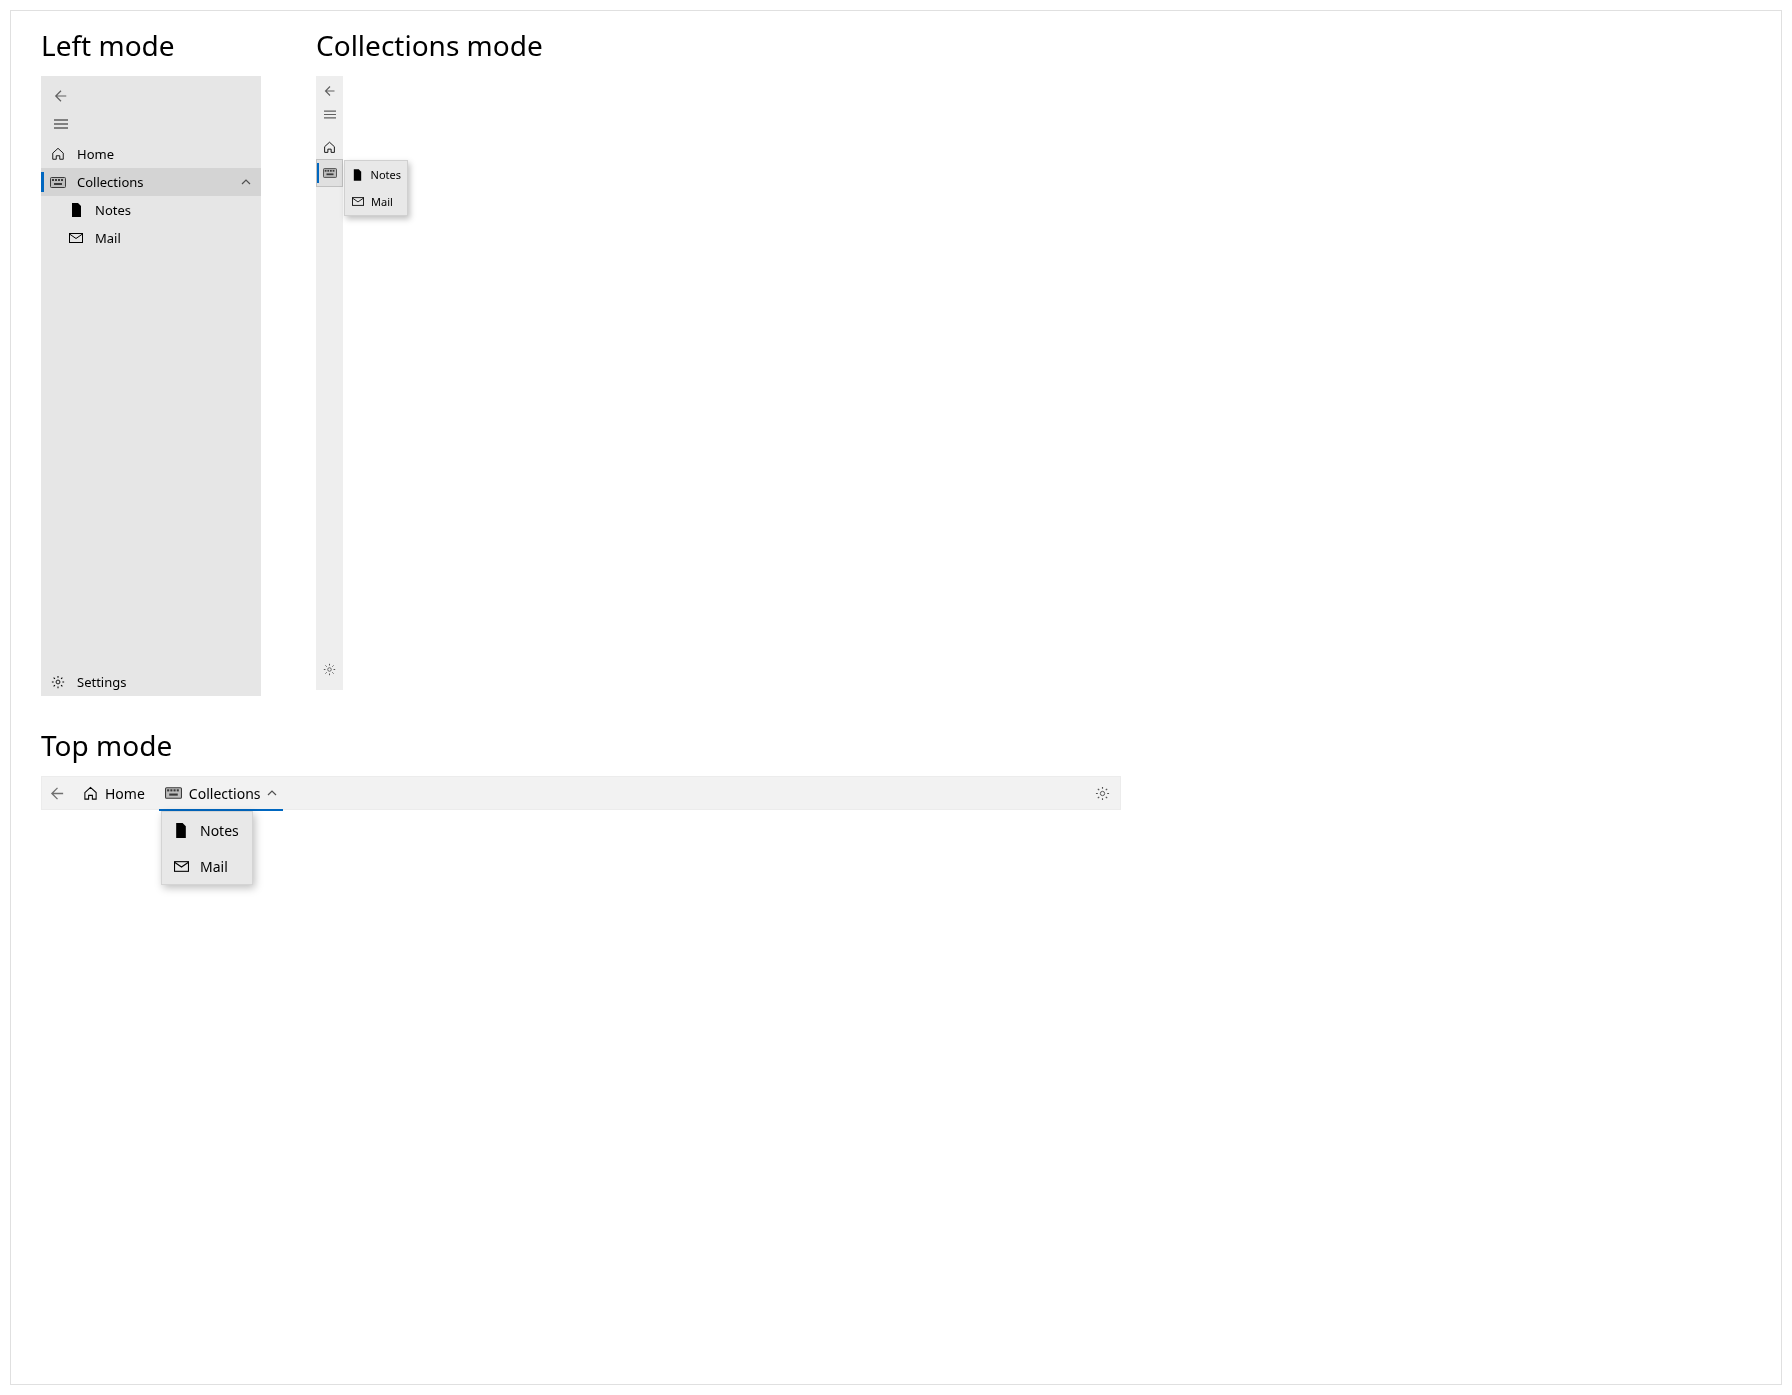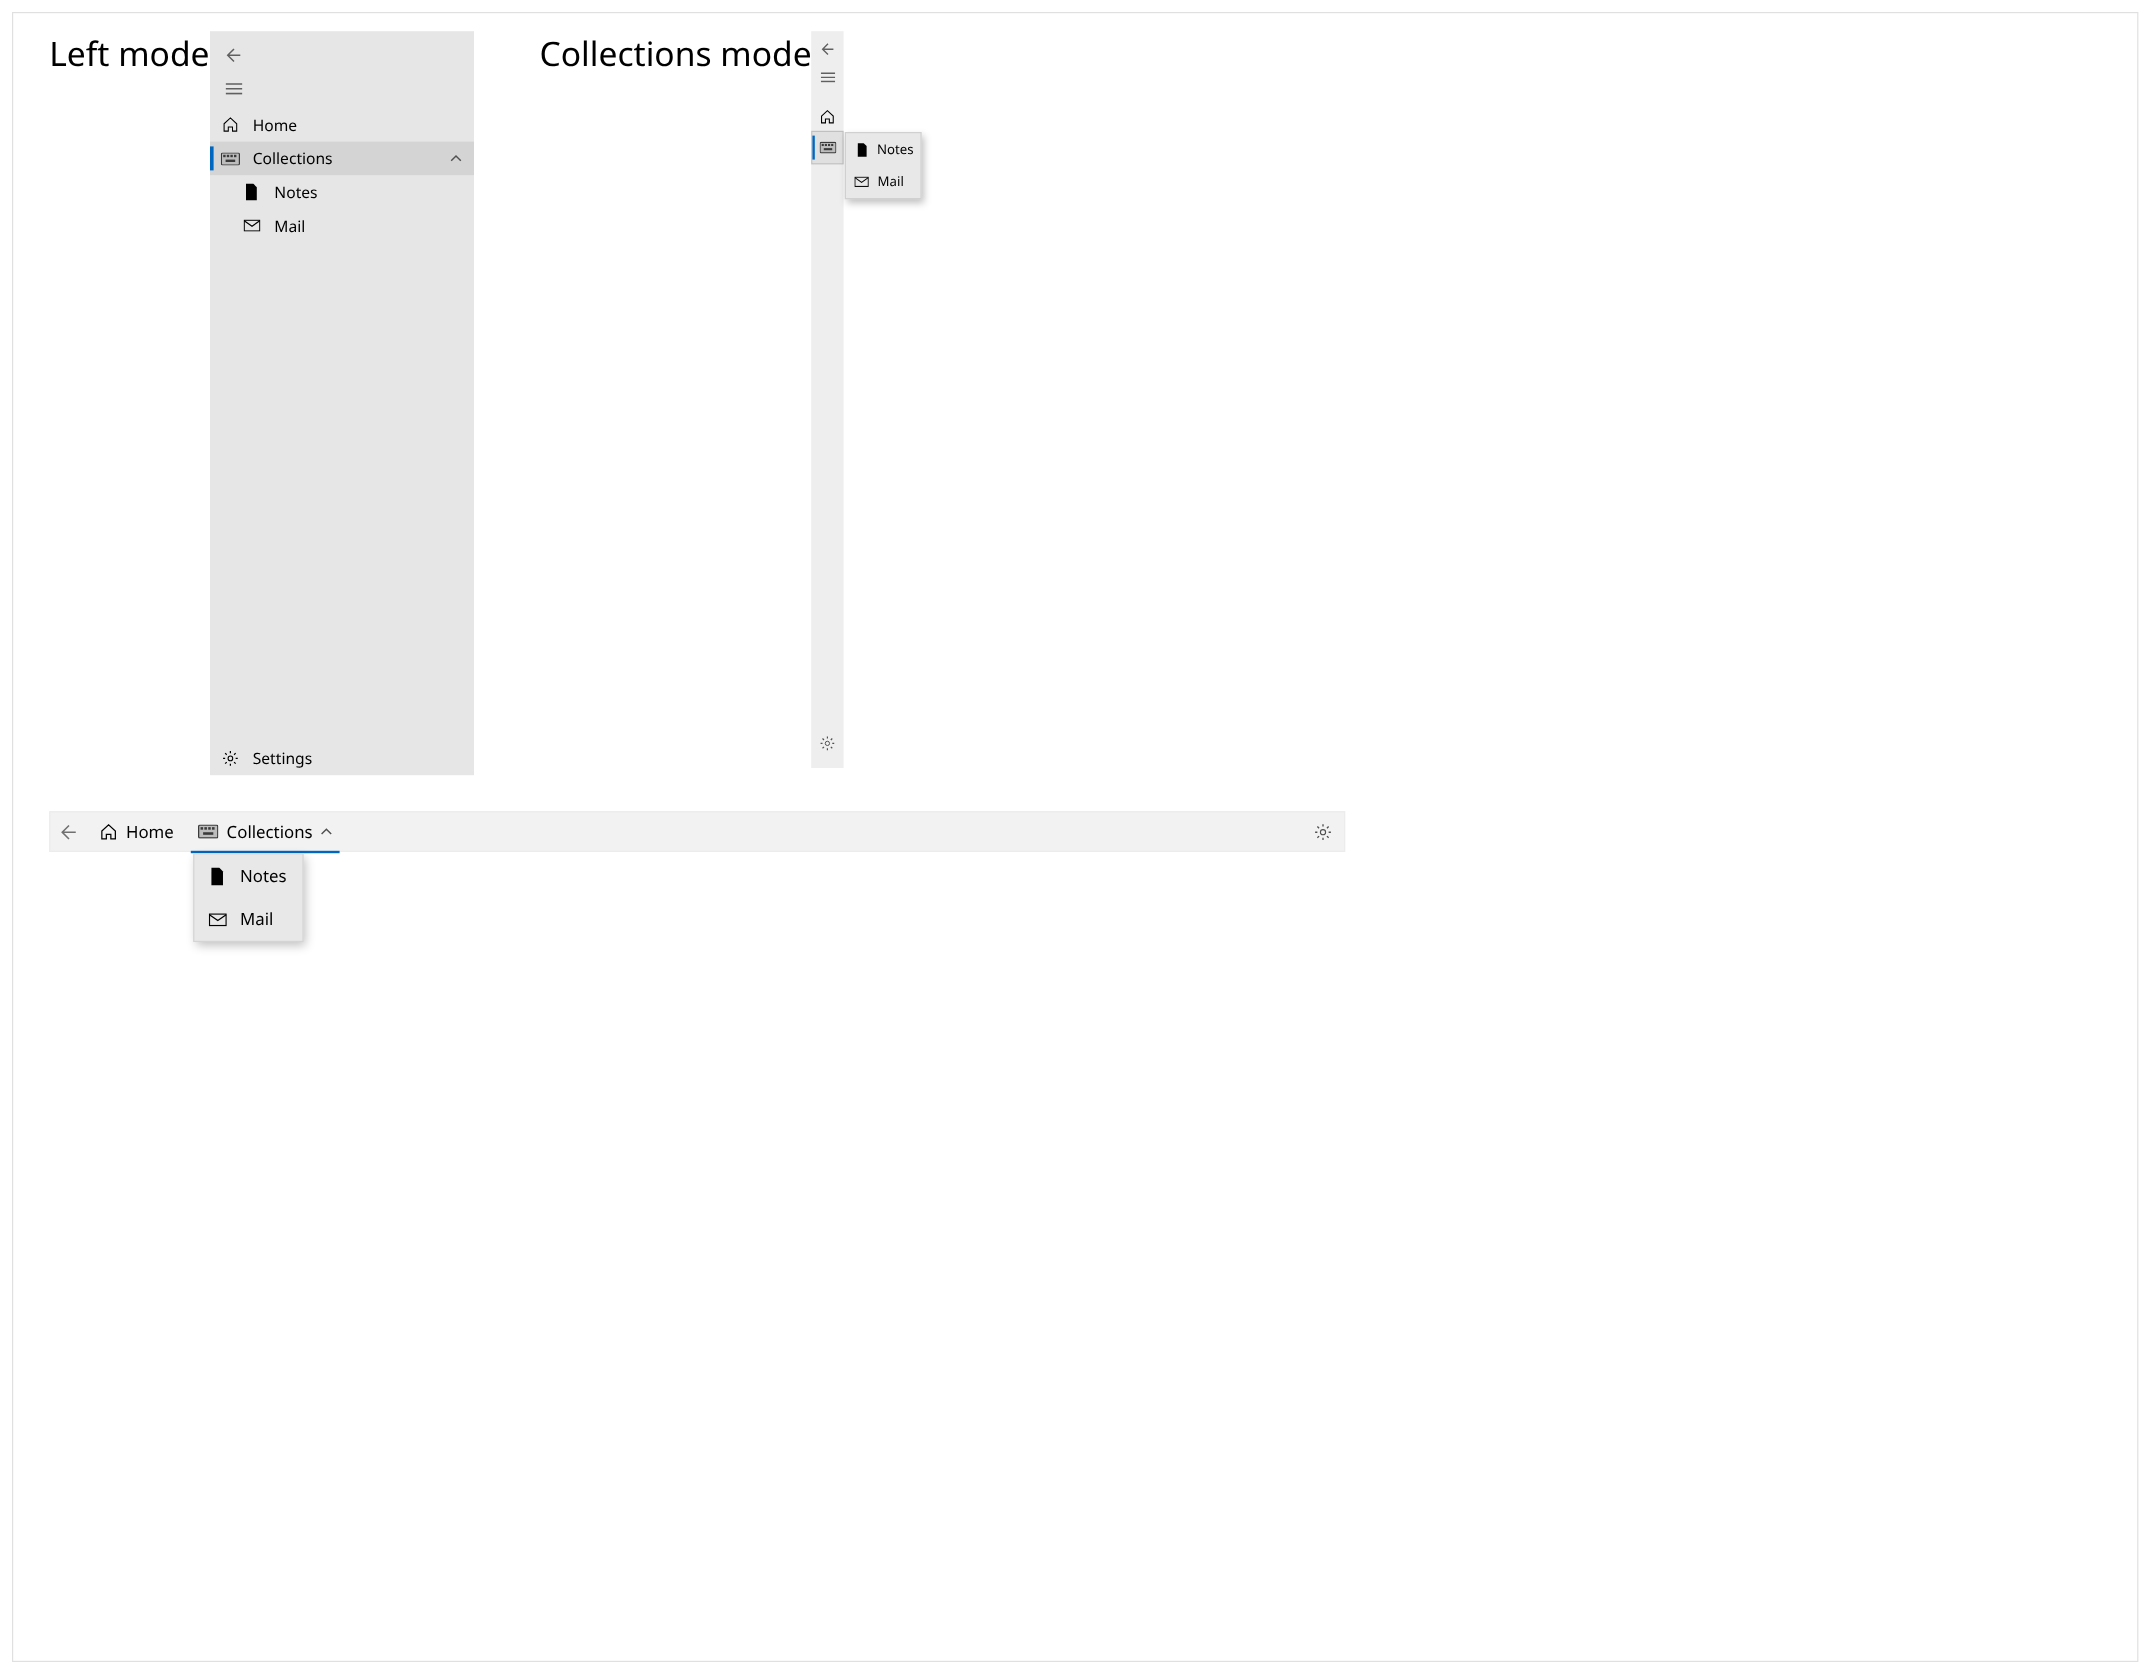--- a/index.html
+++ b/index.html
@@ -18,21 +18,21 @@
 .section-title {
   font-size: 28px;
   font-weight: 400;
   margin-bottom: 12px;
 }
 .top-row {
   display: flex;
   gap: 55px;
   margin-bottom: 30px;
 }
-.col { display: flex; flex-direction: row; }
+.col { display: flex; flex-direction: column; }
 
 
 .left-pane {
   width: 220px;
   height: 620px;
   background: #e6e6e6;
   display: flex;
   flex-direction: column;
 }
 .left-pane .top-buttons { padding: 6px 2px 2px 2px; }
@@ -321,20 +321,21 @@
                 </svg>
           </span>
           <span>Mail</span>
         </div>
       </div>
     </div>
   </div>
 
 </div>
 
+<div class="section-title" style="margin-top:10px">Top mode</div>
 <div class="top-mode-wrap">
   <div class="top-mode-bar">
     <div class="tm-btn" style="padding:0 8px">
       <svg width="15" height="15" viewBox="0 0 16 16">
             <path d="M8 2 L2 8 L8 14 M2 8 H14" stroke="#707070" stroke-width="1.4" fill="none"></path>
           </svg>
     </div>
     <div class="tm-btn">
       <span class="icon-slot">
         <svg width="15" height="15" viewBox="0 0 16 16">

